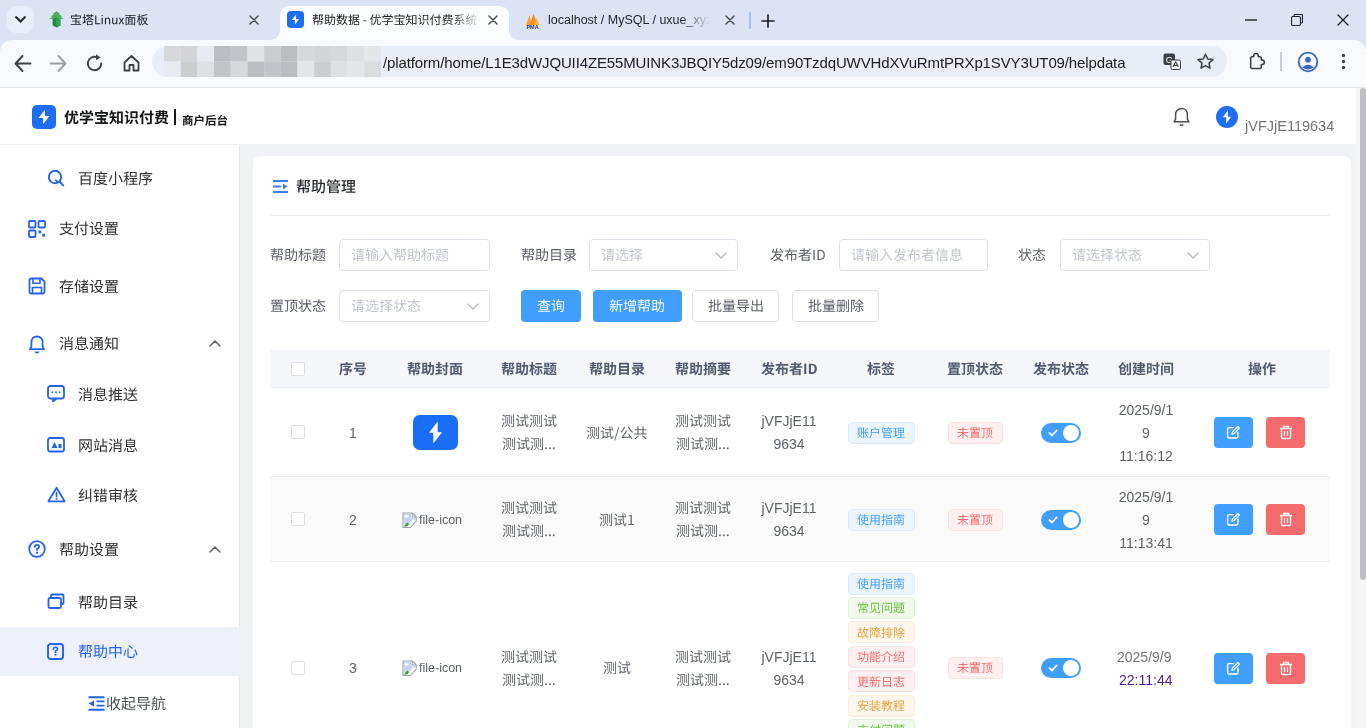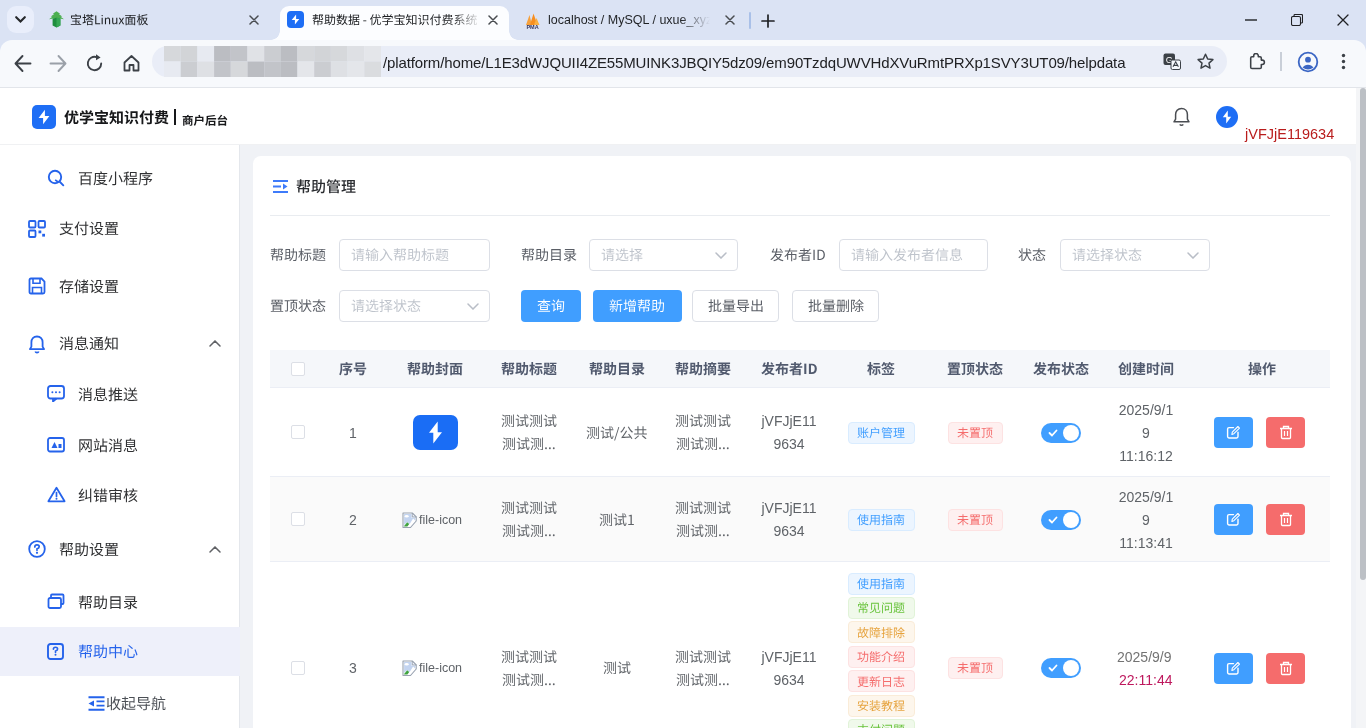--- a/index.html
+++ b/index.html
@@ -336,21 +336,21 @@
     </g>
   </svg>
 <svg class="abs" style="left:1172px;top:107px" width="19" height="20">
 <path d="M9.5 1.5 C5.8 1.5 3.6 4.3 3.6 7.5 L3.6 12.2 L2 14.8 L17 14.8 L15.4 12.2 L15.4 7.5 C15.4 4.3 13.2 1.5 9.5 1.5 Z" stroke="#4a4d52" stroke-width="1.5" fill="none" stroke-linejoin="round"></path>
 <path d="M7.8 17.3 A 1.9 1.9 0 0 0 11.2 17.3" stroke="#4a4d52" stroke-width="1.5" fill="none"></path>
 </svg>
 <svg class="abs" style="left:1216px;top:106px" width="22" height="22">
 <circle cx="11" cy="11" r="11" fill="#1e6ef5"></circle>
 <path d="M11.8 4.6 L11.8 11.2 L6.8 11.2 Z M10.2 17.4 L10.2 10.8 L15.2 10.8 Z" fill="#fff"></path>
 </svg>
-<div class="lat" style="left:1245px;top:126px;font-size:14.5px;color:#b91c1c">jVFJjE119634</div>
+<div class="lat" style="left:1245px;top:118px;font-size:14.5px;color:#737373">jVFJjE119634</div>
 <div class="abs" style="left:0;top:145px;width:240px;height:583px;background:#fff;border-right:1px solid #e4e7ec"></div>
 <div class="abs" style="left:0;top:627px;width:240px;height:49px;background:#eef0fa"></div>
 <svg class="abs" style="left:47px;top:169px" width="18" height="18">
 <circle cx="8" cy="8" r="6.2" stroke="#2563eb" stroke-width="1.9" fill="none"></circle>
 <path d="M12.5 12.5 L16.3 16.3" stroke="#2563eb" stroke-width="1.9" stroke-linecap="round"></path>
 <path d="M8.2 10.8 L11 13" stroke="#2563eb" stroke-width="1.7"></path>
   </svg>
 <svg class="t" style="left:78.0px;top:169.7px;" width="75.0" height="17.1">
     <g transform="translate(0,14.0) scale(0.015000,-0.015000)" fill="#303133">
       <use href="#qI" x="0"></use>
@@ -1036,21 +1036,21 @@
       <use href="#qP" x="1000"></use>
       <use href="#qbu" x="2000"></use>
     </g>
   </svg>
 <div class="abs" style="left:1041px;top:658.0px;width:40px;height:20px;border-radius:10px;background:#409eff"></div>
 <svg class="abs" style="left:1048px;top:664.0px" width="10" height="8">
     <path d="M1.5 4 L4 6.5 L8.5 1.5" stroke="#fff" stroke-width="1.8" fill="none" stroke-linecap="round" stroke-linejoin="round"></path>
   </svg>
 <div class="abs" style="left:1063px;top:660.0px;width:16px;height:16px;border-radius:50%;background:#fff"></div>
 <div class="lat" style="left:1117.0px;top:648.5px;font-size:14px;color:#737373">2025/9/9</div>
-<div class="lat" style="left:1119.0px;top:671.5px;font-size:14px;color:#be185d">22:11:44</div>
+<div class="lat" style="left:1119.0px;top:671.5px;font-size:14px;color:#4c1d95">22:11:44</div>
 <div class="abs" style="left:1214px;top:652.5px;width:39px;height:31px;border-radius:4px;background:#409eff"></div>
 <svg class="abs" style="left:1226.0px;top:660.5px" width="15" height="15">
 <path d="M7.5 2.6 H3 Q1.6 2.6 1.6 4 V11.6 Q1.6 13 3 13 H10.6 Q12 13 12 11.6 V7.2" stroke="#fff" stroke-width="1.4" fill="none" stroke-linecap="round"></path>
 <path d="M5.9 9.5 L6.3 7.1 L11.9 1.5 L13.5 3.1 L7.9 8.7 Z" stroke="#fff" stroke-width="1.1" fill="none" stroke-linejoin="round"></path>
 </svg>
 <div class="abs" style="left:1266px;top:652.5px;width:39px;height:31px;border-radius:4px;background:#f56c6c"></div>
 <svg class="abs" style="left:1278.5px;top:660.5px" width="14" height="15">
 <path d="M1 3.5 H13 M4.5 3.5 L4.5 1.5 L9.5 1.5 L9.5 3.5 M2.5 3.5 L2.5 12.5 Q2.5 13.5 3.5 13.5 L10.5 13.5 Q11.5 13.5 11.5 12.5 L11.5 3.5" stroke="#fff" stroke-width="1.3" fill="none"></path>
 <path d="M5.5 6 L5.5 11 M8.5 6 L8.5 11" stroke="#fff" stroke-width="1.2"></path>
 </svg>

